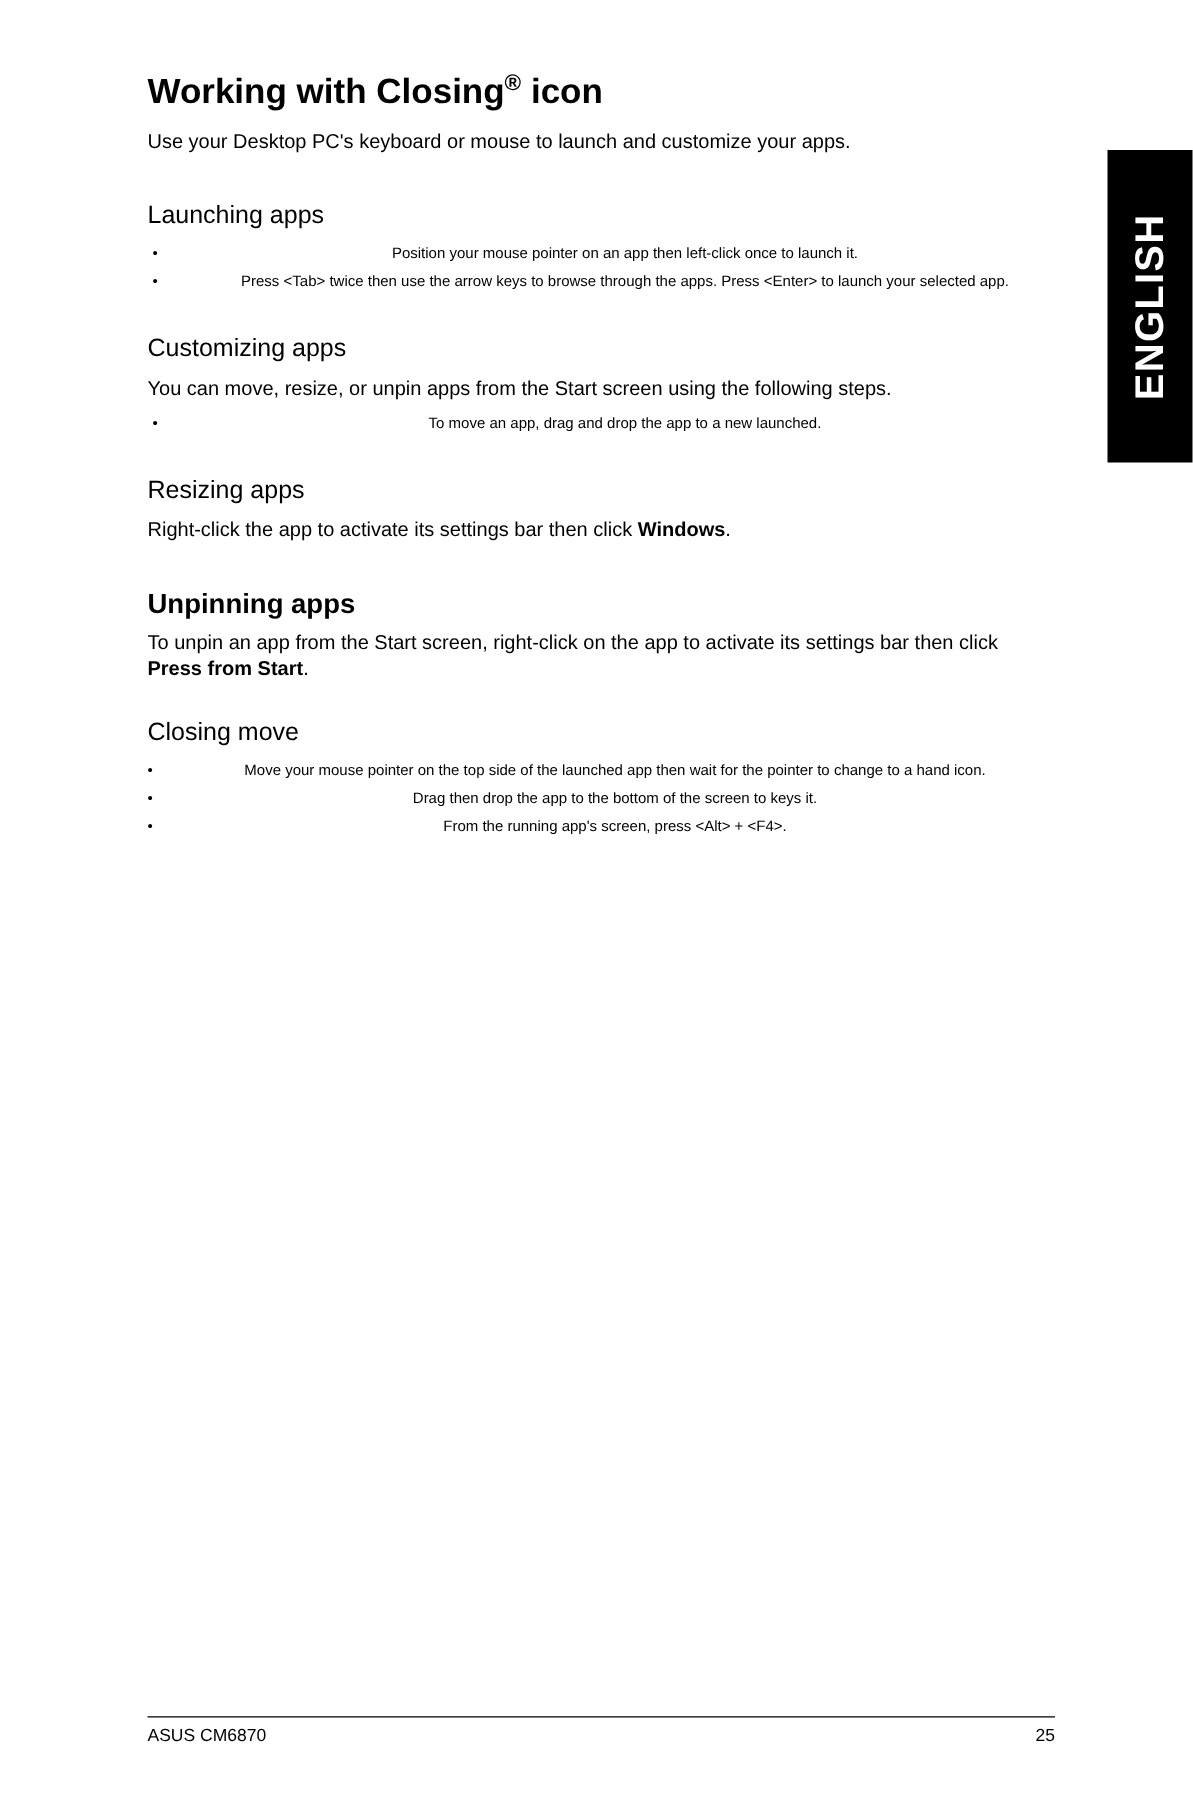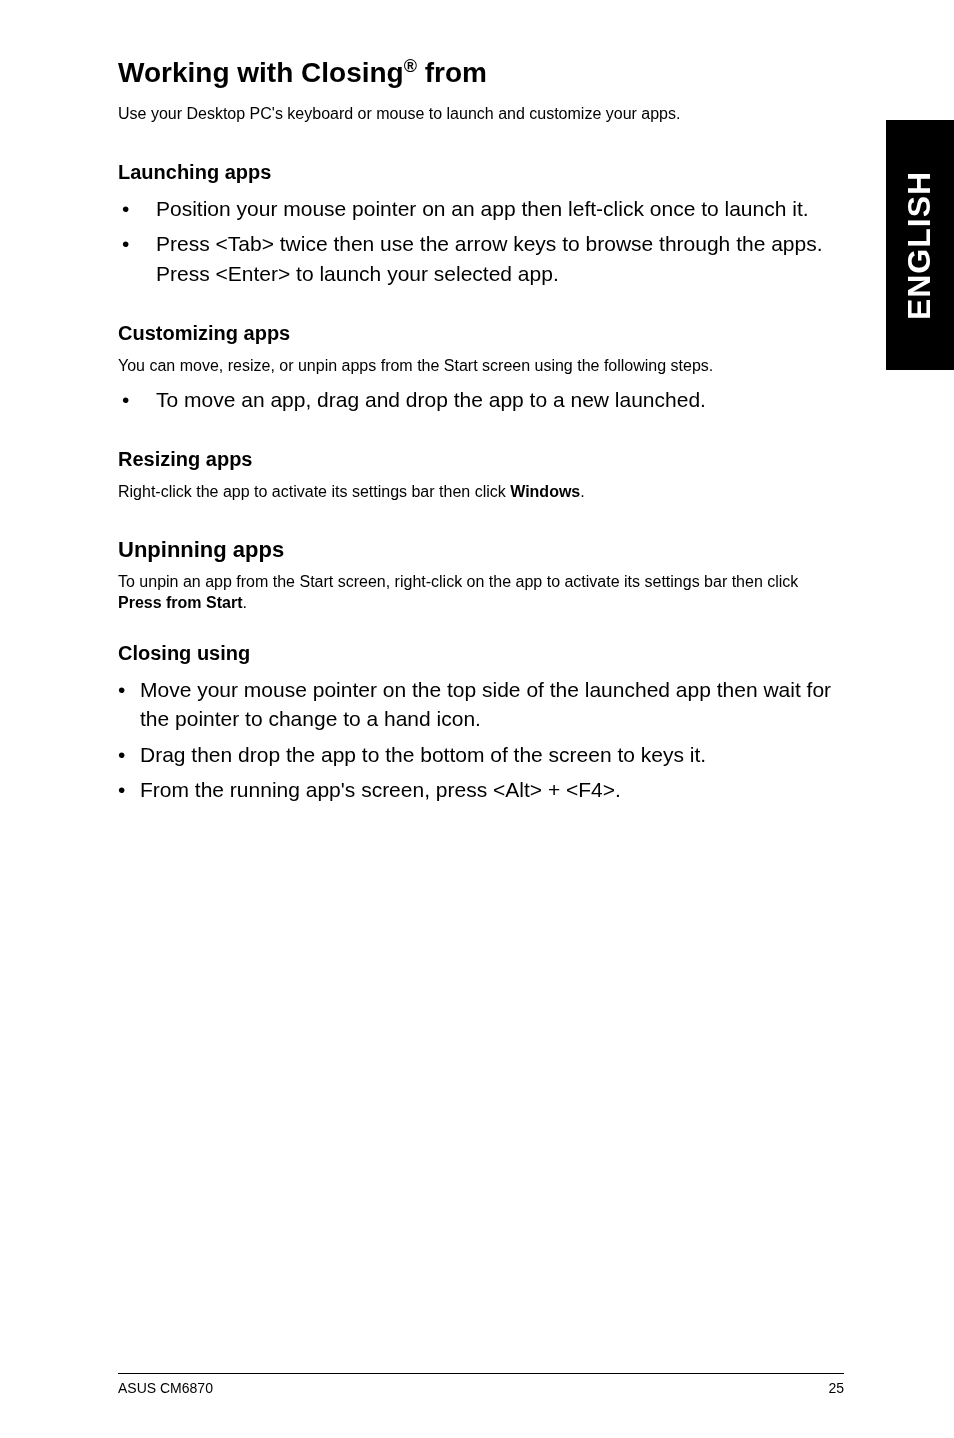--- a/index.html
+++ b/index.html
@@ -43,45 +43,46 @@
     font-family: Arial, Helvetica, sans-serif;
   }
   h1.title .reg { font-size: 18px; vertical-align: super; }
   .intro {
     font-size: 16px;
     margin-bottom: 36px;
     line-height: 1.35;
   }
   h2.section {
     font-size: 20px;
-    font-weight: 700;
+    font-weight: 400;
     margin-bottom: 10px;
   }
   h3.subsection {
     font-size: 22px;
     font-weight: 700;
     margin-bottom: 8px;
   }
   .para {
     font-size: 16px;
     line-height: 1.35;
     margin-bottom: 8px;
   }
   ul.bullets {
     list-style: none;
     padding: 0;
     margin: 0 0 34px 0;
   }
   ul.bullets.tight { margin-bottom: 30px; }
   ul.bullets li {
-    font-size: 21px;
+    font-size: 12px;
     line-height: 1.4;
     padding-left: 38px;
     position: relative;
     margin-bottom: 6px;
+    text-align: center;
   }
   ul.bullets li::before {
     content: "•";
     position: absolute;
     left: 4px;
     top: 0;
   }
   ul.bullets.narrow li { padding-left: 22px; }
   ul.bullets.narrow li::before { left: 0; }
   .block { margin-bottom: 34px; }
@@ -103,21 +104,21 @@
 </head>
 <body>
 
 <div class="page">
 
   <div class="side-tab">
     <span>ENGLISH</span>
   </div>
 
   <h1 class="title">
-    <span>Working with Closing</span><span class="reg">®</span><span> from</span>
+    <span>Working with Closing</span><span class="reg">®</span><span> icon</span>
   </h1>
 
   <p class="intro">Use your Desktop PC's keyboard or mouse to launch and customize your apps.</p>
 
   <div class="block">
     <h2 class="section">Launching apps</h2>
     <ul class="bullets">
       <li>Position your mouse pointer on an app then left-click once to launch it.</li>
       <li>Press &lt;Tab&gt; twice then use the arrow keys to browse through the apps. Press &lt;Enter&gt; to launch your selected app.</li>
     </ul>
@@ -139,21 +140,21 @@
   </div>
 
   <div class="block tighter">
     <h3 class="subsection">Unpinning apps</h3>
     <p class="para">
       <span>To unpin an app from the Start screen, right-click on the app to activate its settings bar then click </span><span class="bold">Press from Start</span><span>.</span>
     </p>
   </div>
 
   <div class="block">
-    <h2 class="section">Closing using</h2>
+    <h2 class="section">Closing move</h2>
     <ul class="bullets narrow">
       <li>Move your mouse pointer on the top side of the launched app then wait for the pointer to change to a hand icon.</li>
       <li>Drag then drop the app to the bottom of the screen to keys it.</li>
       <li>From the running app's screen, press &lt;Alt&gt; + &lt;F4&gt;.</li>
     </ul>
   </div>
 
   <div class="footer">
     <span>ASUS CM6870</span>
     <span>25</span>

